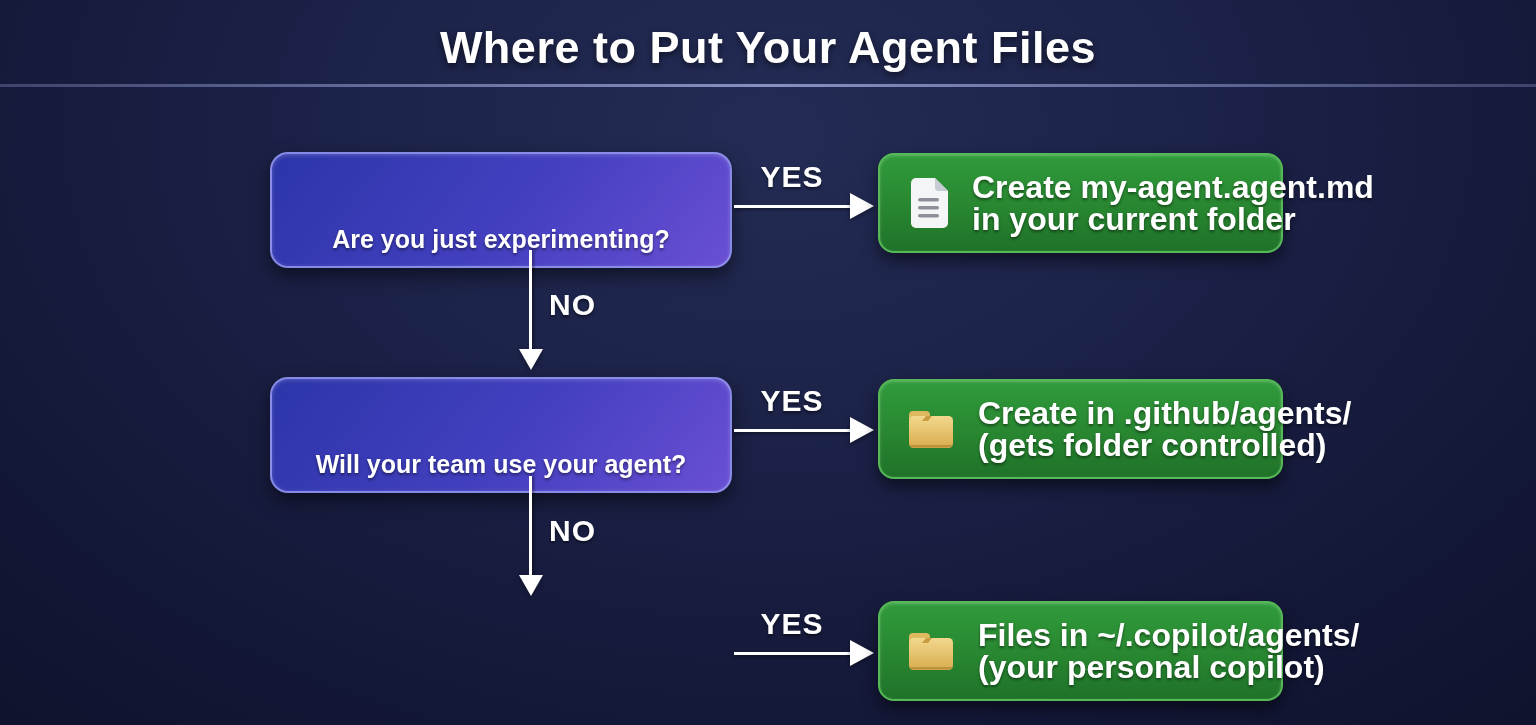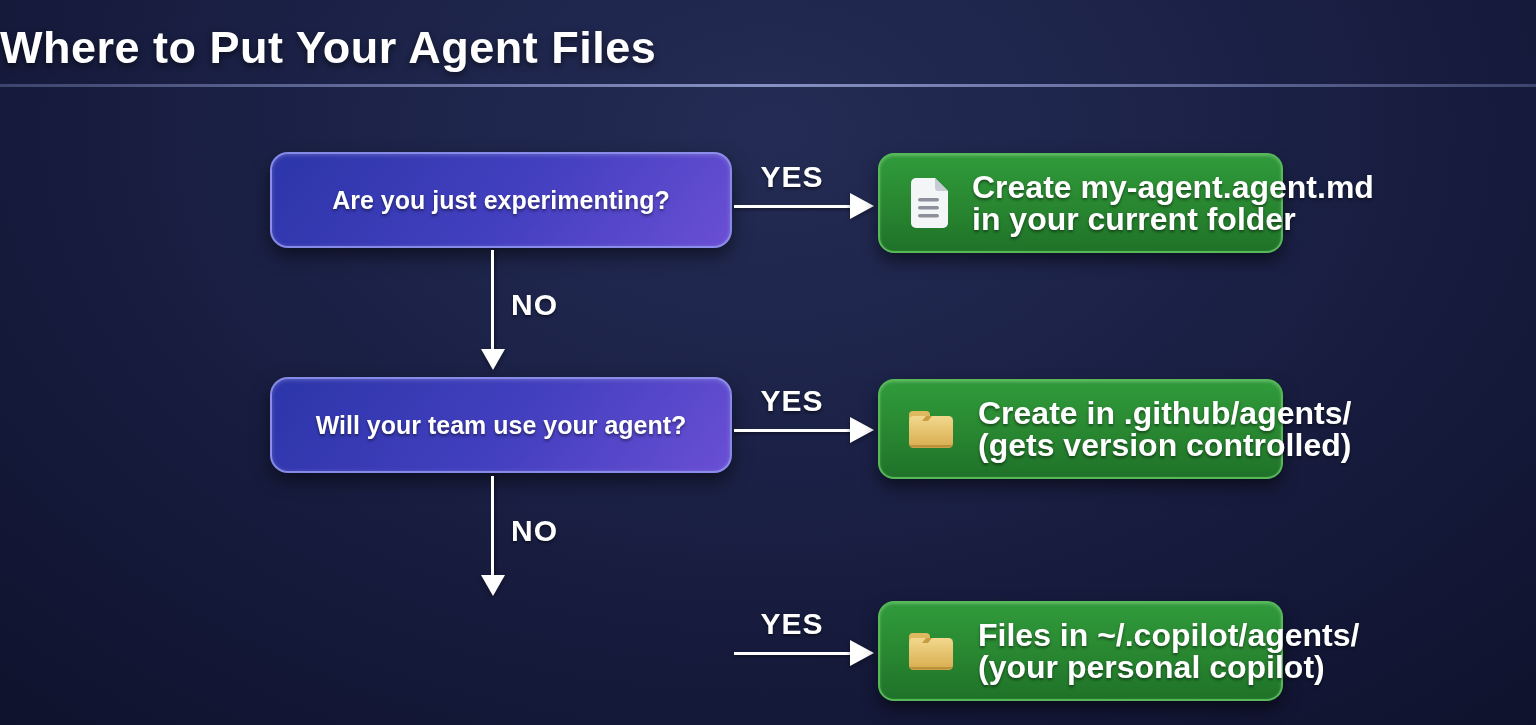--- a/index.html
+++ b/index.html
@@ -7,36 +7,36 @@
     position:relative;
     width:1536px;height:725px;
     overflow:hidden;
     font-family:"Liberation Sans","DejaVu Sans",sans-serif;
     background:
       radial-gradient(1300px 900px at 50% 18%, #242c55 0%, #1b2146 38%, #131736 70%, #0d1027 100%);
   }
   
   .title{
     position:absolute;top:22px;left:0;width:100%;
-    text-align:left;margin:0;
+    text-align:center;margin:0;
     font-size:45px;font-weight:bold;letter-spacing:0.5px;
     color:#ffffff;text-shadow:0 3px 6px rgba(0,0,0,.55);
   }
   .divider{
     position:absolute;top:84px;left:0;right:0;height:3px;
     background:linear-gradient(90deg,rgba(110,120,170,.45) 0%,rgba(140,150,200,.95) 50%,rgba(110,120,170,.45) 100%);
   }
   
   .qbox{
-    position:absolute;left:270px;width:462px;height:96px;
+    position:absolute;left:270px;width:462px;height:116px;
     border-radius:18px;
     background:linear-gradient(128deg,#2c35a9 0%,#4440c0 55%,#6a4fd4 100%);
     border:2px solid rgba(148,153,240,.85);
     box-shadow:0 8px 18px rgba(0,0,0,.5), inset 0 1px 4px rgba(255,255,255,.22);
-    display:flex;align-items:center;justify-content:center;
+    display:flex;align-items:flex-end;justify-content:center;
     box-sizing:border-box;padding:12px 12px;
   }
   .q0{top:152px}.q1{top:377px}.q2{top:600px}
   .qtext{
     color:#fff;font-size:25px;font-weight:bold;text-align:center;
     text-shadow:0 2px 3px rgba(0,0,0,.45);white-space:nowrap;
   }
   
   .gbox{
     position:absolute;left:878px;width:405px;height:100px;
@@ -61,21 +61,21 @@
     position:absolute;left:0;right:24px;top:2px;text-align:center;
     color:#fff;font-size:30px;font-weight:bold;letter-spacing:1px;
     text-shadow:0 2px 3px rgba(0,0,0,.5);
   }
   .hline{position:absolute;left:0;right:20px;bottom:10px;height:3px;background:#fff;
     box-shadow:0 2px 3px rgba(0,0,0,.4);}
   .tri-r{position:absolute;right:0;bottom:-1px;width:0;height:0;
     border-top:13px solid transparent;border-bottom:13px solid transparent;
     border-left:24px solid #fff;filter:drop-shadow(0 2px 2px rgba(0,0,0,.4));}
   
-  .no{position:absolute;left:481px;width:90px;height:120px;text-align:right;}
+  .no{position:absolute;left:519px;width:90px;height:120px;text-align:right;}
   .n0{top:250px}.n1{top:476px}
   .vline{position:absolute;left:10px;top:0;bottom:18px;width:3px;background:#fff;
     box-shadow:2px 0 3px rgba(0,0,0,.4);}
   .tri-d{position:absolute;left:0;bottom:0;width:0;height:0;
     border-left:12px solid transparent;border-right:12px solid transparent;
     border-top:21px solid #fff;filter:drop-shadow(0 2px 2px rgba(0,0,0,.4));}
   .no .lbl{
     position:absolute;left:30px;top:38px;
     color:#fff;font-size:30px;font-weight:bold;letter-spacing:1px;
     text-shadow:0 2px 3px rgba(0,0,0,.5);
@@ -138,21 +138,21 @@
           </linearGradient>
         </defs>
         <path d="M3 8 a4 4 0 0 1 4 -4 h13 a4 4 0 0 1 4 4 v4 H3 Z" fill="#dfb95f"></path>
         <rect x="3" y="9" width="44" height="32" rx="4.5" fill="url(#fold2)"></rect>
         <path d="M3 38 h44 v-2 a4.5 4.5 0 0 1 -4.5 4.5 h-35 A4.5 4.5 0 0 1 3 36 Z" fill="#bb913c"></path>
         <path d="M20 9 h6 l-4 5 h-6 Z" fill="#c79c42"></path>
       </svg>
     </span>
     <span class="gtext">
       <span>Create in .github/agents/</span>
-      <span>(gets version controlled)</span>
+      <span>(gets folder controlled)</span>
     </span>
   </div>
   <div class="no n1">
     <div class="vline"></div>
     <div class="tri-d"></div>
     <span class="lbl">NO</span>
   </div>
 
   <div class="yes y2">
     <span class="lbl">YES</span>

